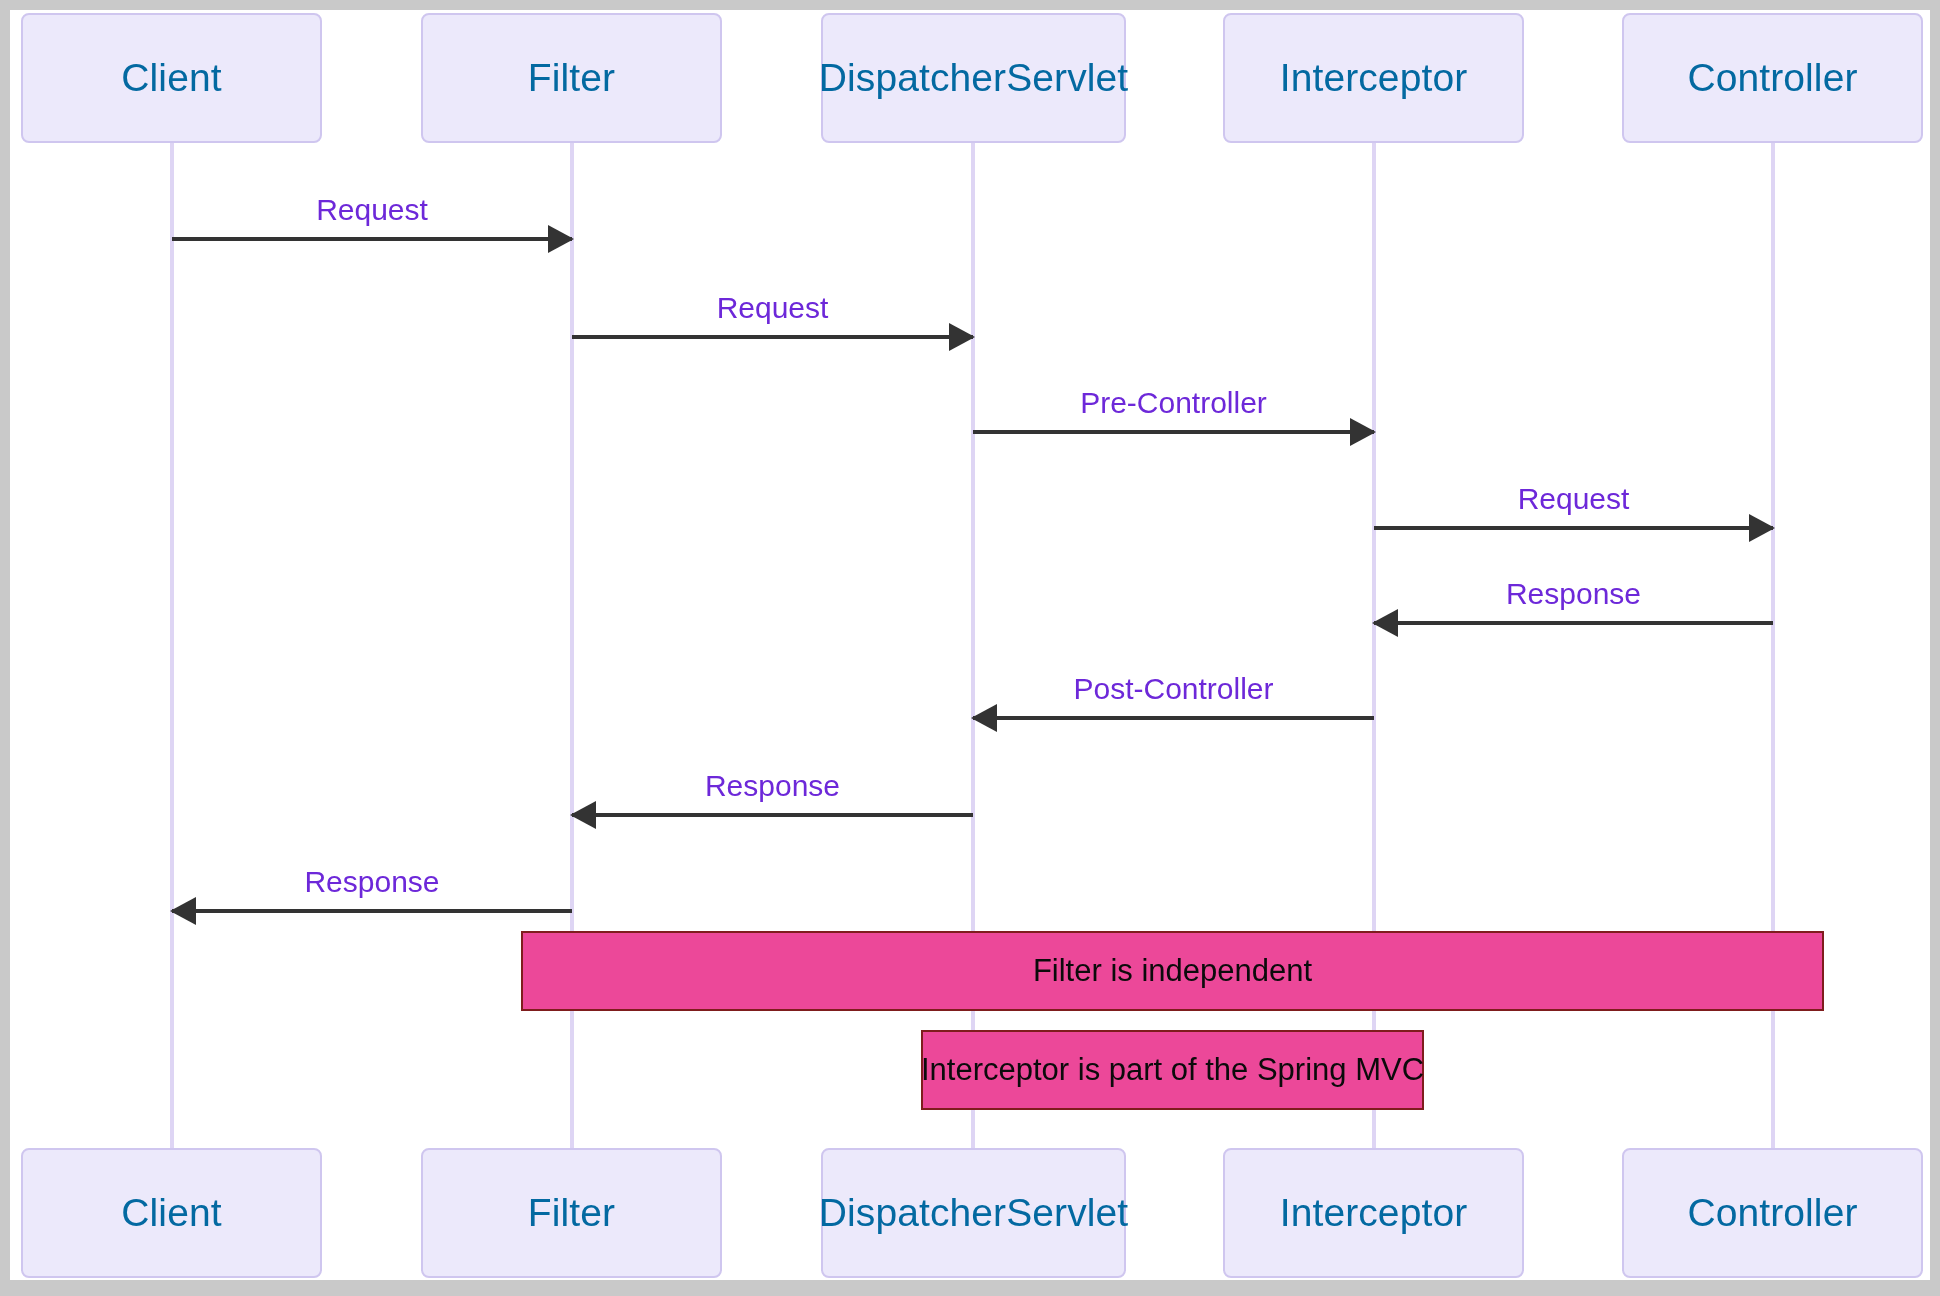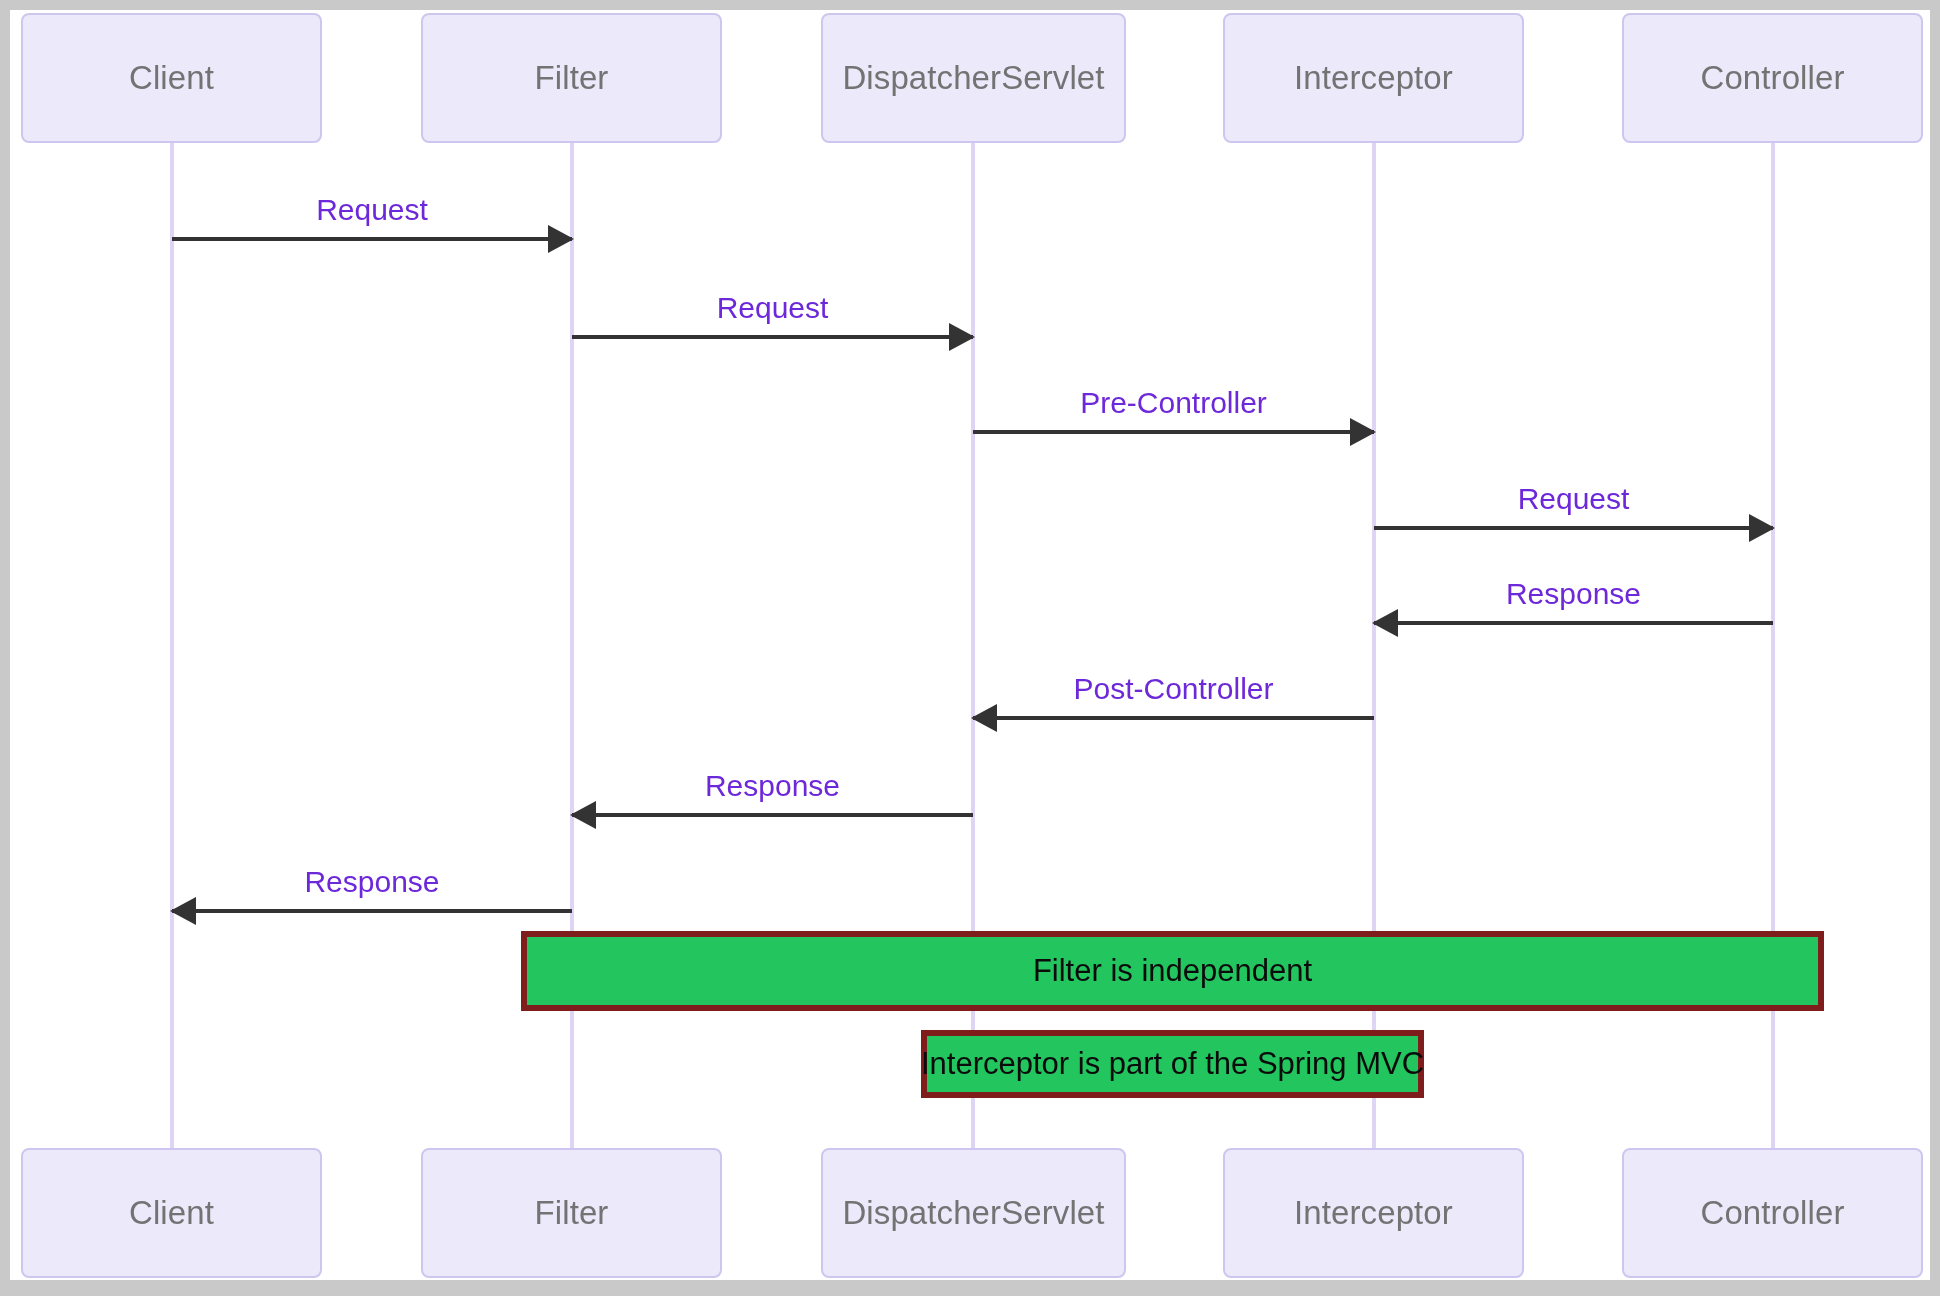--- a/index.html
+++ b/index.html
@@ -40,22 +40,22 @@
     height: 130px;
     background: #ece9fb;
     border: 2px solid #cfc6ef;
     border-radius: 8px;
     box-sizing: border-box;
     display: flex;
     align-items: center;
     justify-content: center;
   }
   .actor-label {
-    font-size: 33px;
-    color: #737373;
+    font-size: 39px;
+    color: #0369a1;
     font-family: "Liberation Sans", sans-serif;
     white-space: nowrap;
     letter-spacing: 0.1px;
   }
   
   .msg {
     position: absolute;
     height: 0;
   }
   .msg-line {
@@ -91,22 +91,22 @@
     bottom: 12px;
     text-align: center;
     font-size: 30px;
     color: #6d28d9;
     font-family: "Liberation Sans", sans-serif;
     white-space: nowrap;
   }
   
   .note {
     position: absolute;
-    background: #22c55e;
-    border: 6px solid #7f1d1d;
+    background: #ec4899;
+    border: 2px solid #7f1d1d;
     box-sizing: border-box;
     display: flex;
     align-items: center;
     justify-content: center;
   }
   .note-label {
     font-size: 31px;
     color: #0b0b0b;
     font-family: "Liberation Sans", sans-serif;
     white-space: nowrap;
@@ -180,21 +180,21 @@
         <div class="msg" style="left: 162px; top: 901px; width: 400px;">
           <div class="msg-line"></div>
           <div class="msg-head left"></div>
           <div class="msg-label">Response</div>
         </div>
       </div>
     <div id="notes">
         <div class="note" style="left: 511px; top: 921px; width: 1303px; height: 80px;">
           <span class="note-label">Filter is independent</span>
         </div>
-        <div class="note" style="left: 911px; top: 1020px; width: 503px; height: 68px;">
+        <div class="note" style="left: 911px; top: 1020px; width: 503px; height: 80px;">
           <span class="note-label">Interceptor is part of the Spring MVC</span>
         </div>
       </div>
     <div id="actors-bottom">
         <div class="actor-box" style="left: 11px; top: 1138px; width: 301px;">
           <span class="actor-label">Client</span>
         </div>
         <div class="actor-box" style="left: 411px; top: 1138px; width: 301px;">
           <span class="actor-label">Filter</span>
         </div>

